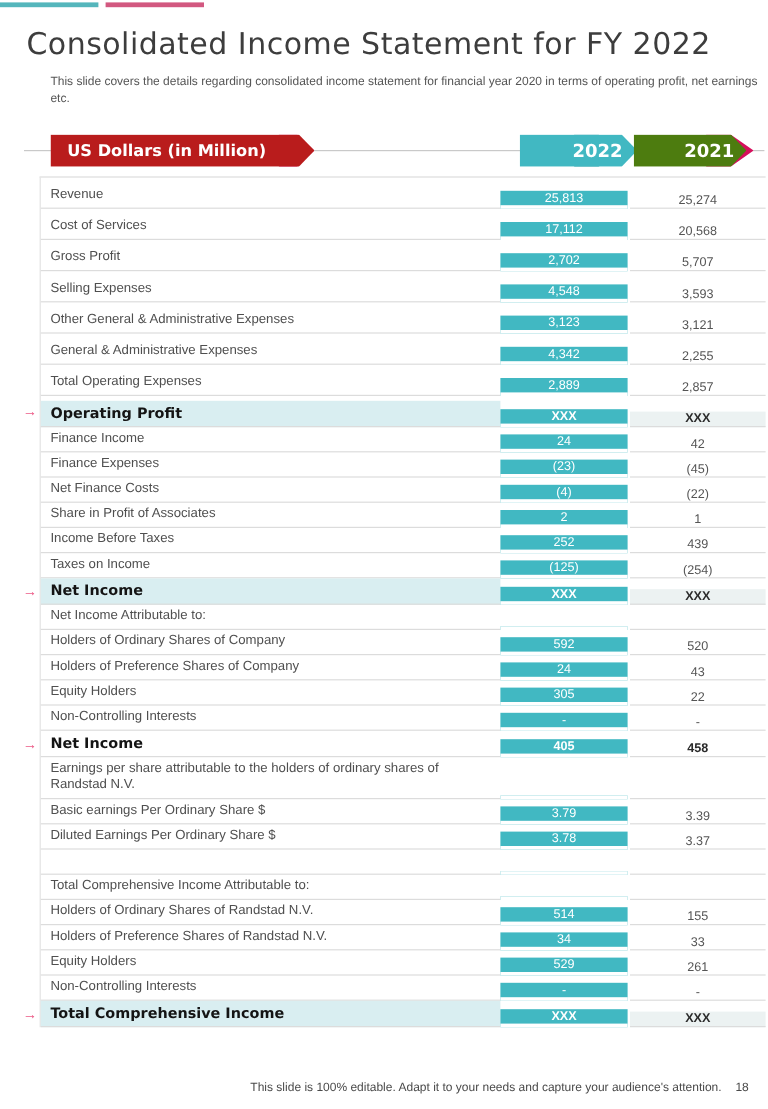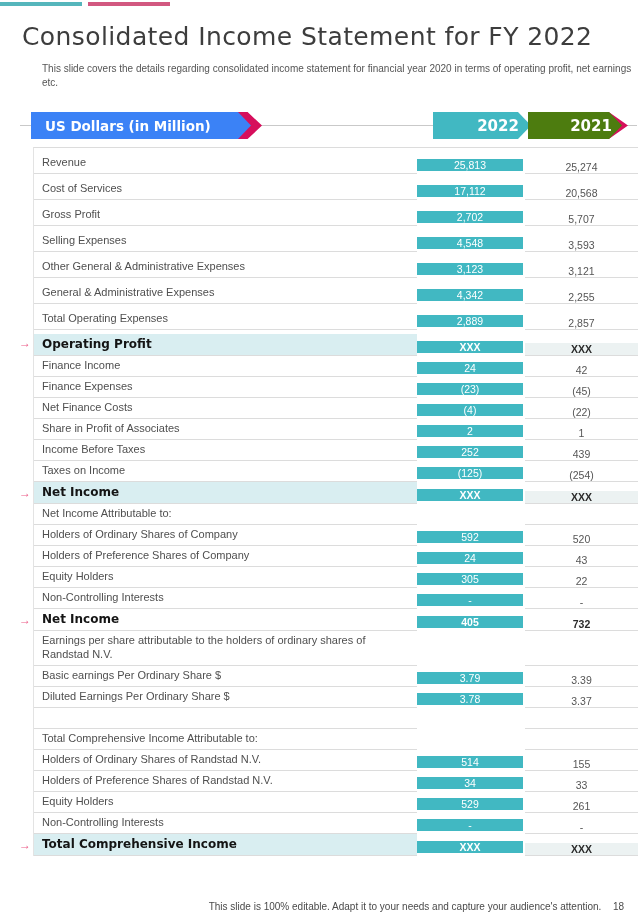--- a/index.html
+++ b/index.html
@@ -22,21 +22,21 @@
   .band{position:absolute;top:112px;left:0;width:640px;height:27px;}
   .band-line{position:absolute;top:13px;left:20px;width:617px;height:1px;background:#c9c9c9;}
   .chev{position:absolute;top:0;height:27px;z-index:1;
         clip-path:polygon(0 0,52% 0,100% 50%,52% 100%,0 100%,48% 50%);}
   .chev.us{left:232px;width:30px;background:#d60f5c;}
   .chev.y22{left:478px;width:40px;background:#23939c;}
   .chev.y21{left:588px;width:40px;background:#d60f5c;}
   .banner{position:absolute;top:0;height:27px;z-index:2;color:#fff;font-weight:bold;
           font-family:"DejaVu Sans",sans-serif;display:flex;align-items:center;
           clip-path:polygon(0 0,calc(100% - 13px) 0,100% 50%,calc(100% - 13px) 100%,0 100%);padding-left:32px;}
-  .banner.us{left:31px;width:220px;background:#3b82f6;padding-left:14px;font-size:13.5px;box-sizing:border-box;}
+  .banner.us{left:42px;width:220px;background:#b91c1c;padding-left:14px;font-size:13.5px;box-sizing:border-box;}
   .banner.y22{left:433px;width:66px;background:#41b8c2;justify-content:center;font-size:15px;}
   .banner.y21{left:528px;width:62px;background:#4d7c0f;justify-content:center;font-size:15px;}
 
   
   .table{position:absolute;left:33px;top:147px;width:604px;
          border-top:1px solid #dcdcdc;border-left:1px solid #e3e3e3;}
   .row{display:flex;align-items:flex-end;position:relative;min-height:21px;}
   .row.sec1{min-height:26px;}
   .cell{display:flex;align-items:center;box-sizing:border-box;}
   .cell.label{flex:1;padding:3px 8px;border-bottom:1px solid #dcdcdc;
@@ -199,21 +199,21 @@
       <div class="row">
 
       <div class="cell label">Non-Controlling Interests</div>
       <div class="cell v22">-</div>
       <div class="cell v21">-</div>
     </div>
       <div class="row bold arrowed">
       <span class="arrow">→</span>
       <div class="cell label">Net Income</div>
       <div class="cell v22">405</div>
-      <div class="cell v21">732</div>
+      <div class="cell v21">458</div>
     </div>
       <div class="row">
 
       <div class="cell label">Earnings per share attributable to the holders of ordinary shares of Randstad N.V.</div>
       <div class="cell v22"></div>
       <div class="cell v21"></div>
     </div>
       <div class="row">
 
       <div class="cell label">Basic earnings Per Ordinary Share $</div>

